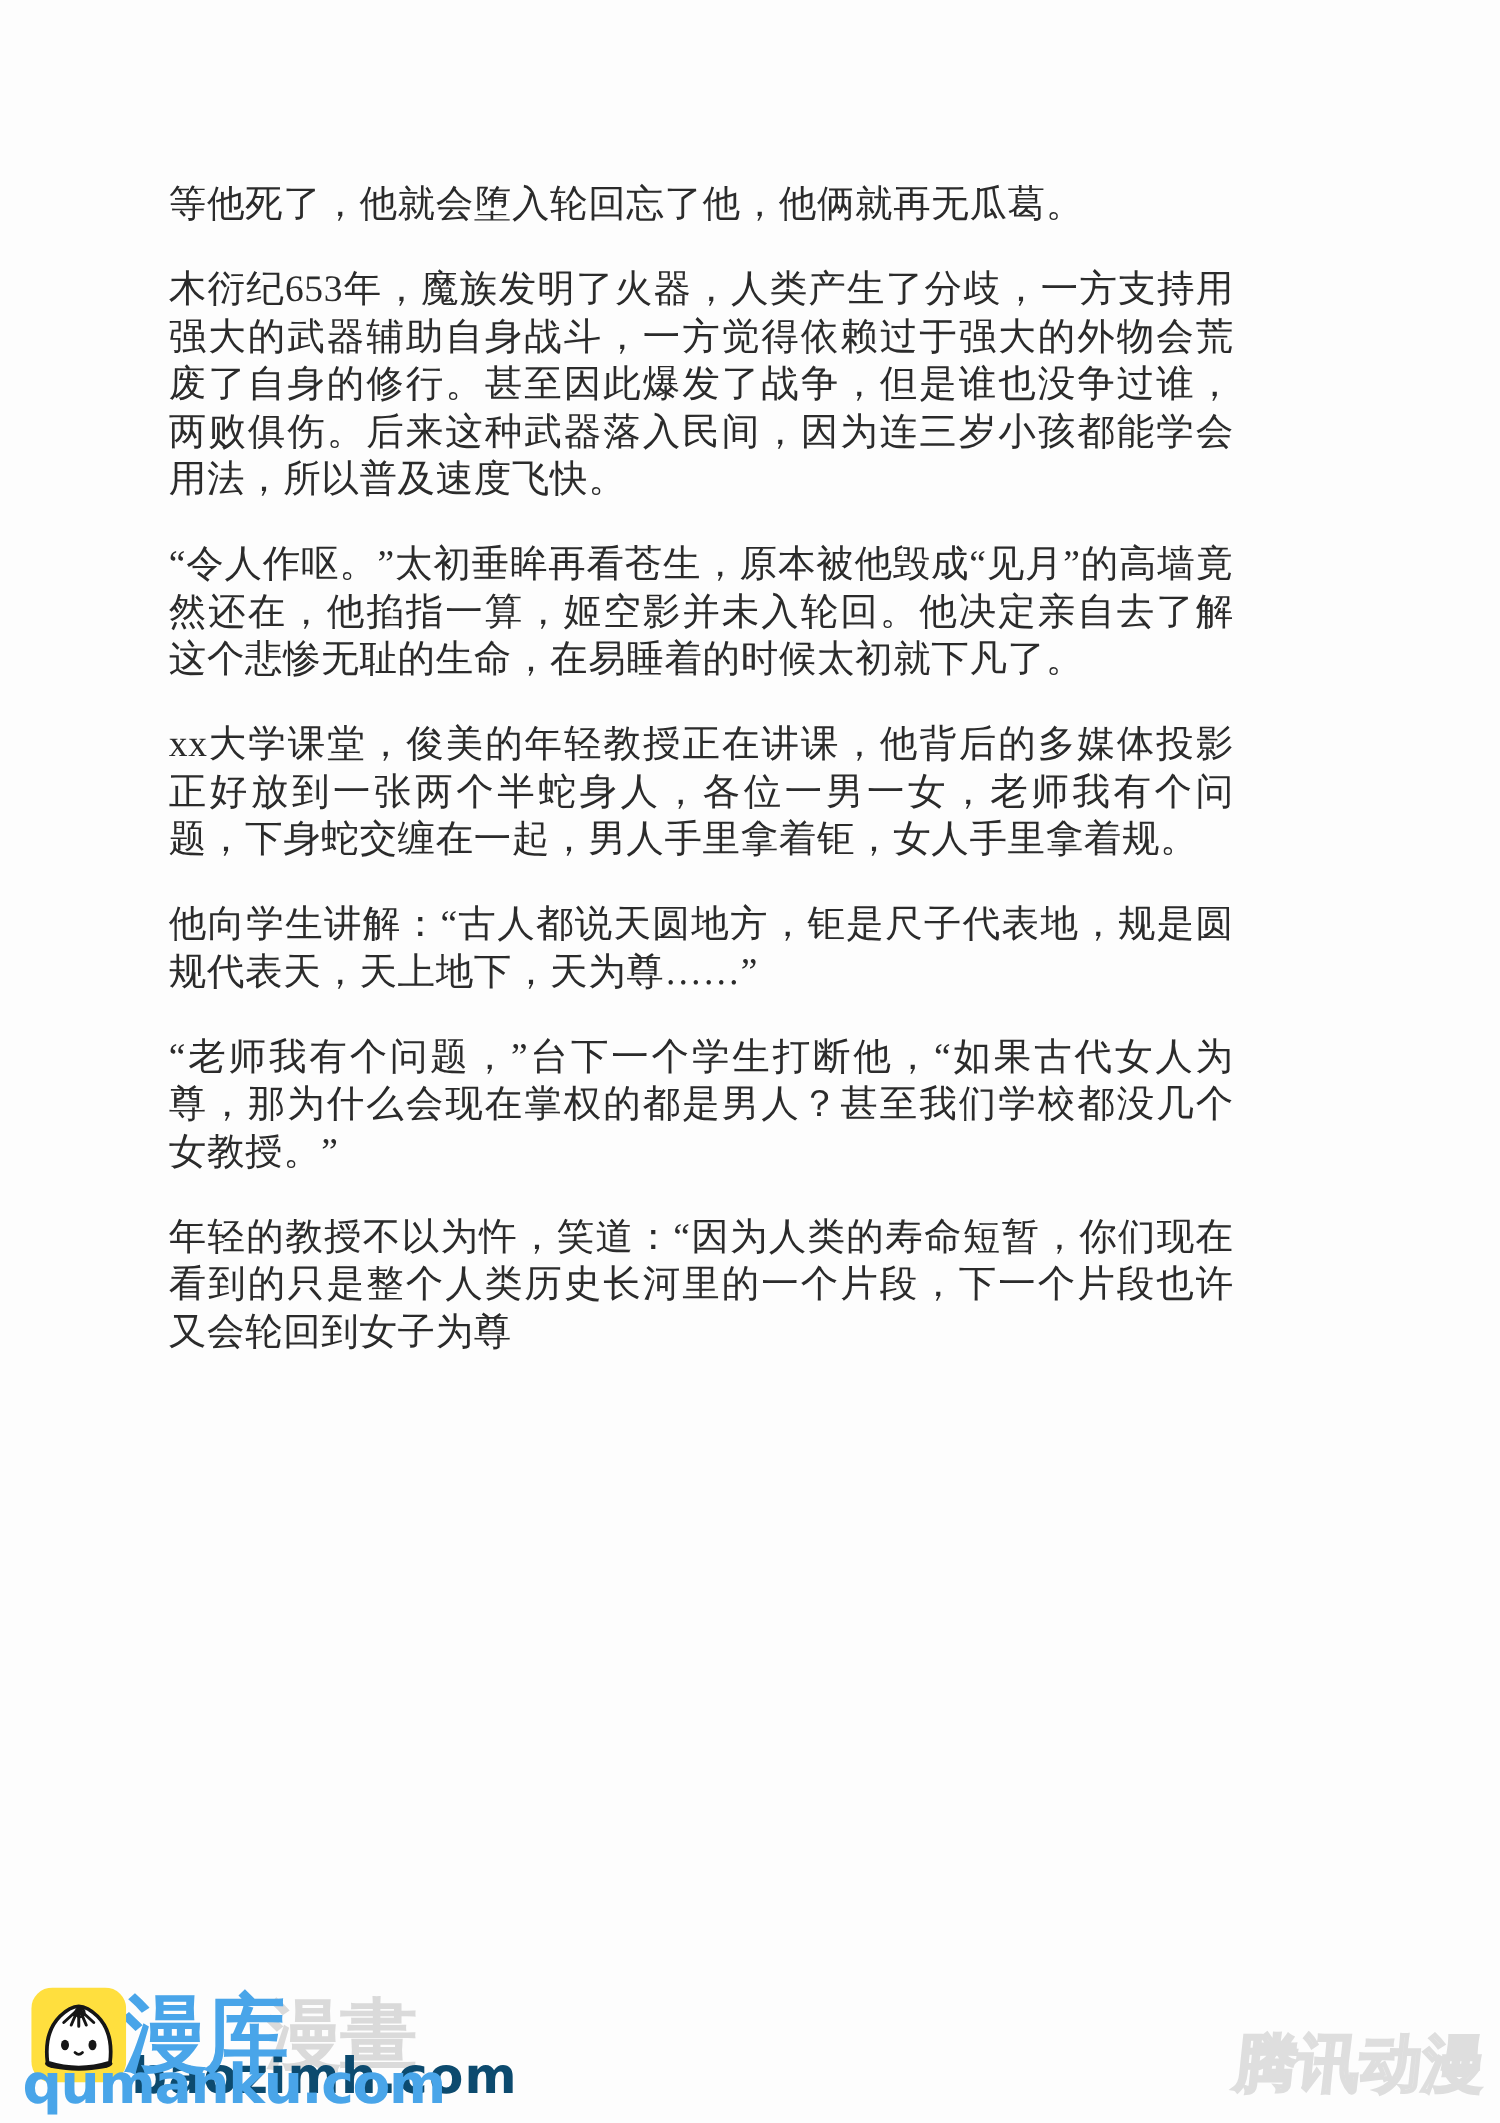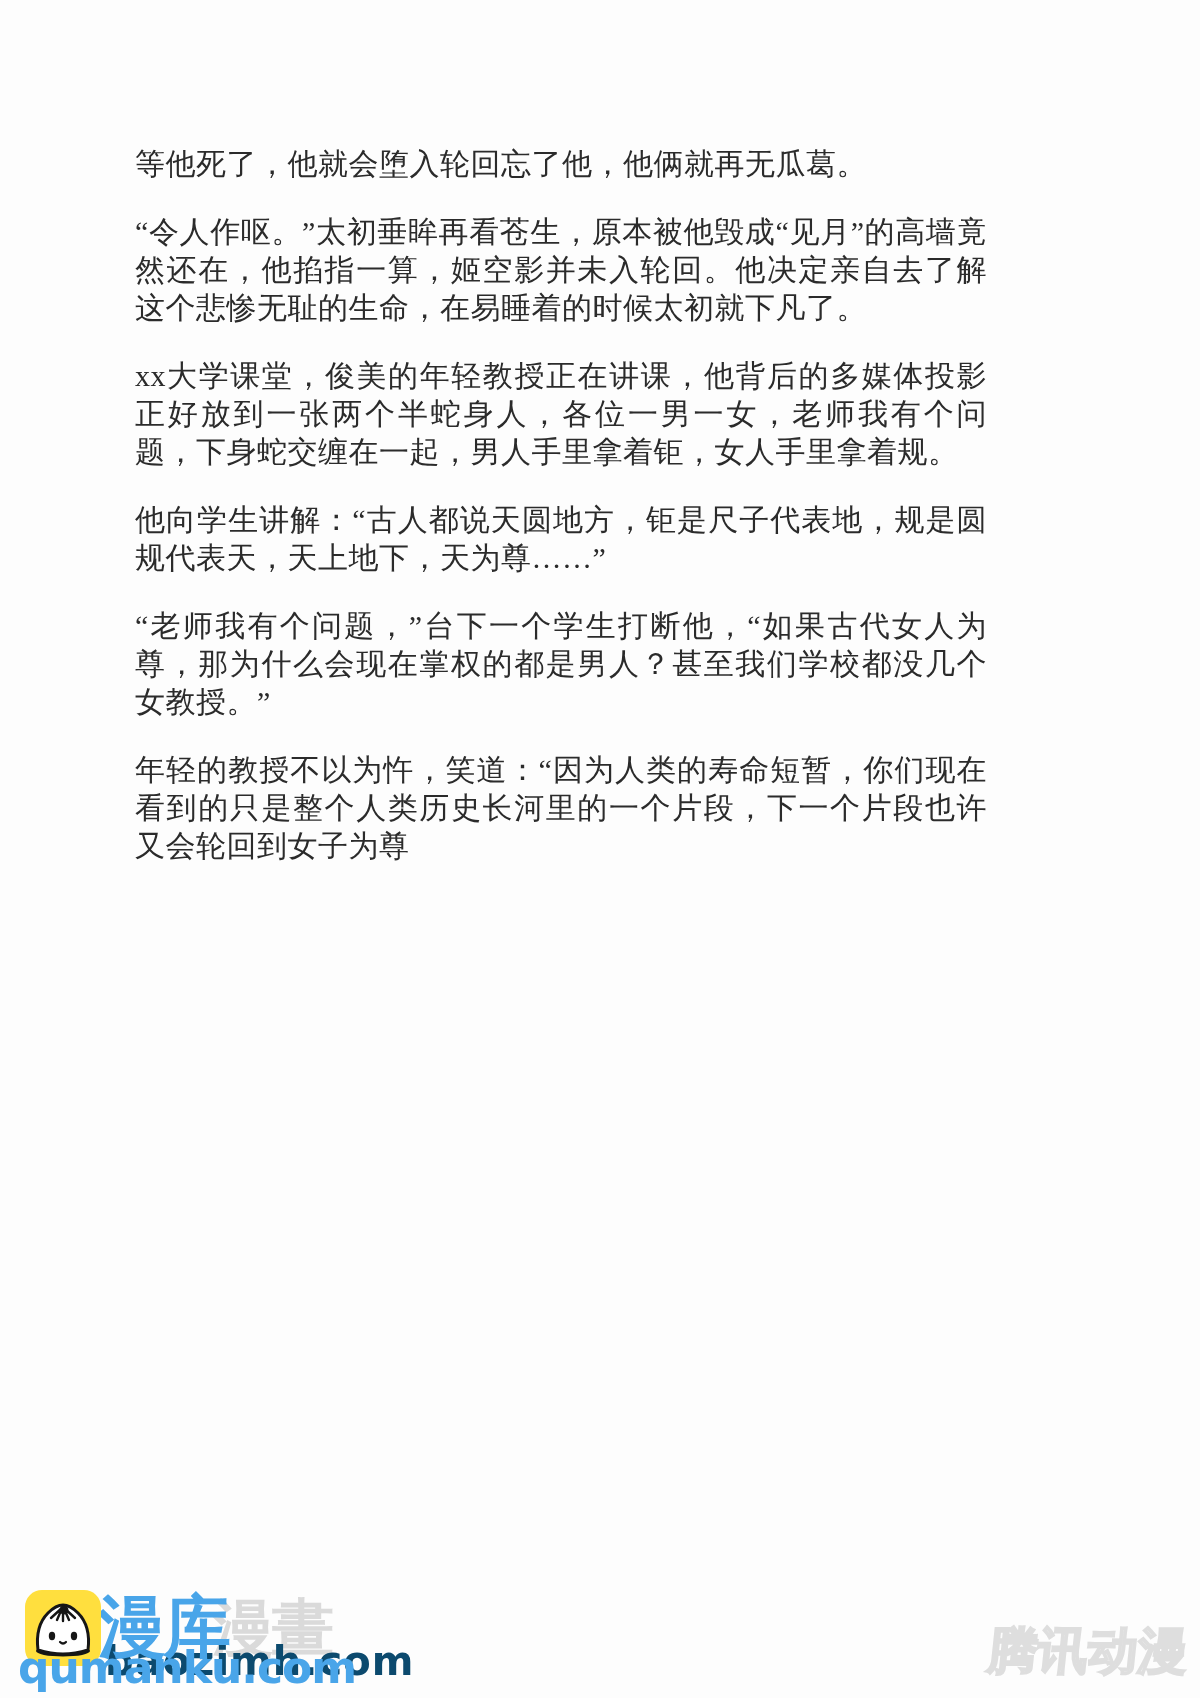--- a/index.html
+++ b/index.html
@@ -115,20 +115,23 @@
 </style>
 </head>
 <body>
 
 <main>
   <div class="text-content">
       <div class="para">
         <p>等他死了，他就会堕入轮回忘了他，他俩就再无瓜葛。</p>
       </div>
       <div class="para">
+        <p>木衍纪653年，魔族发明了火器，人类产生了分歧，一方支持用强大的武器辅助自身战斗，一方觉得依赖过于强大的外物会荒废了自身的修行。甚至因此爆发了战争，但是谁也没争过谁，两败俱伤。后来这种武器落入民间，因为连三岁小孩都能学会用法，所以普及速度飞快。</p>
+      </div>
+      <div class="para">
         <p>“令人作呕。”太初垂眸再看苍生，原本被他毁成“见月”的高墙竟然还在，他掐指一算，姬空影并未入轮回。他决定亲自去了解这个悲惨无耻的生命，在易睡着的时候太初就下凡了。</p>
       </div>
       <div class="para">
         <p>xx大学课堂，俊美的年轻教授正在讲课，他背后的多媒体投影正好放到一张两个半蛇身人，各位一男一女，老师我有个问题，下身蛇交缠在一起，男人手里拿着钜，女人手里拿着规。</p>
       </div>
       <div class="para">
         <p>他向学生讲解：“古人都说天圆地方，钜是尺子代表地，规是圆规代表天，天上地下，天为尊……”</p>
       </div>
       <div class="para">
         <p>“老师我有个问题，”台下一个学生打断他，“如果古代女人为尊，那为什么会现在掌权的都是男人？甚至我们学校都没几个女教授。”</p>

